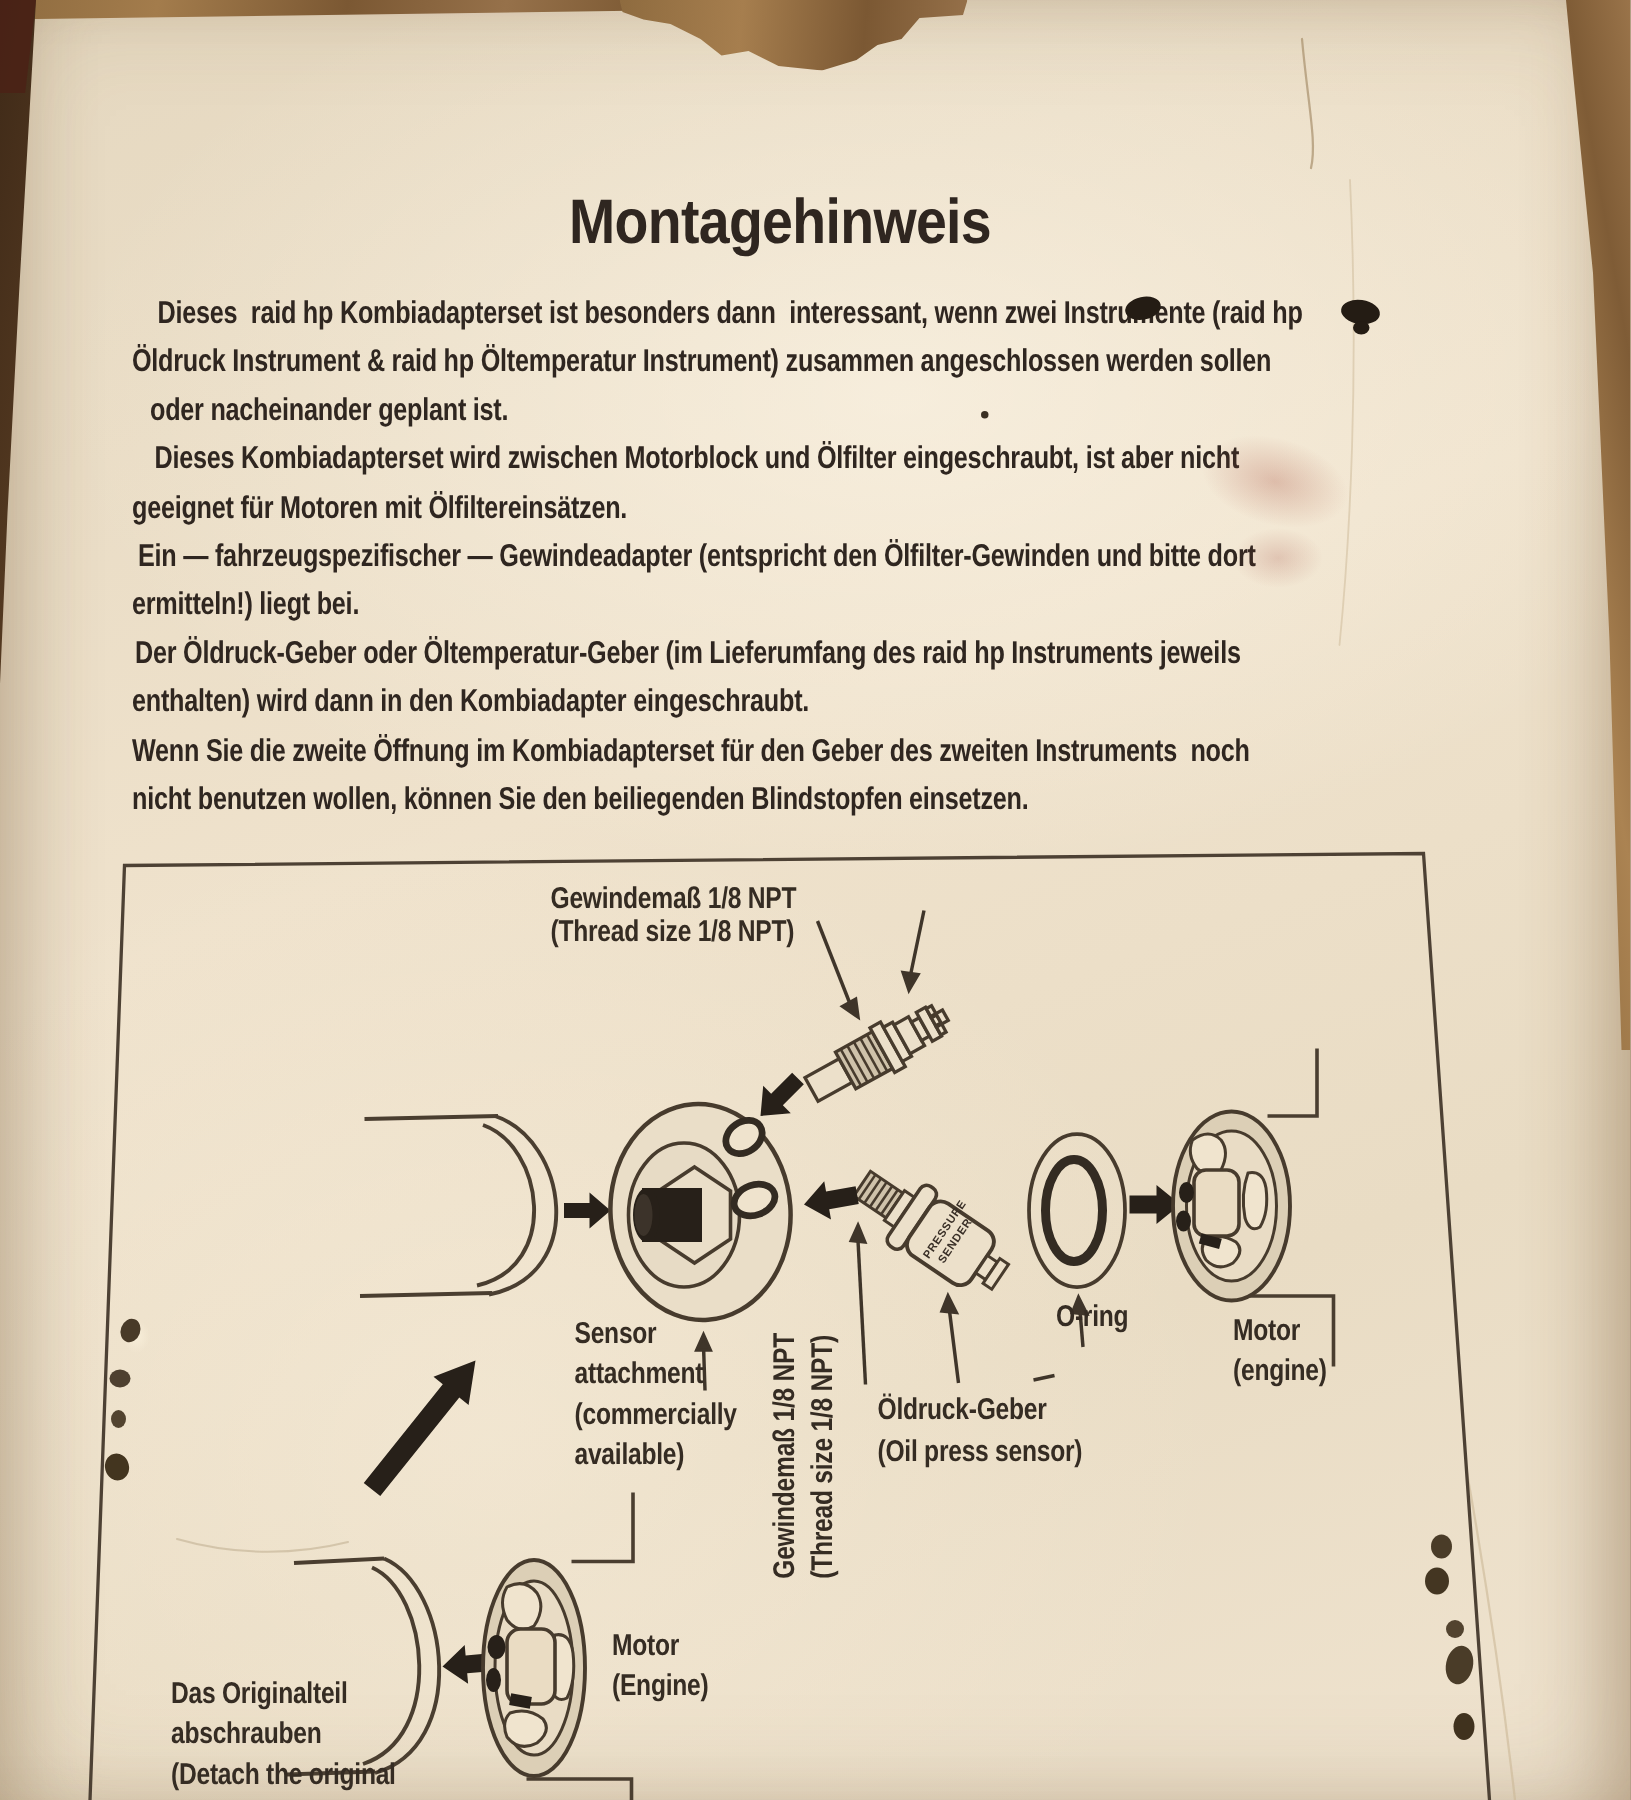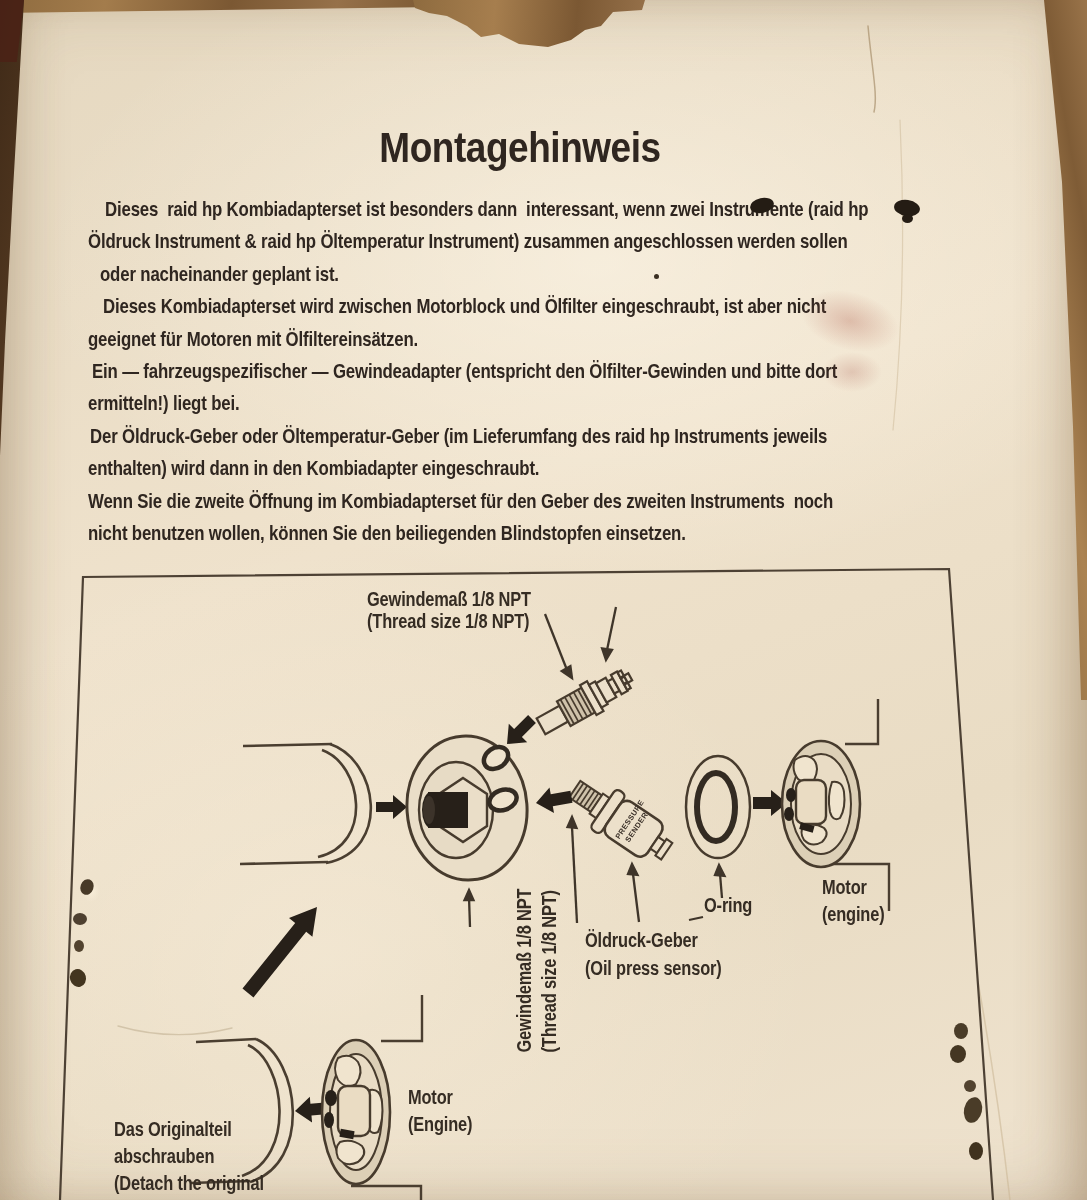--- a/index.html
+++ b/index.html
@@ -252,29 +252,35 @@
     <div class="bline i2">Der Öldruck-Geber oder Öltemperatur-Geber (im Lieferumfang des raid hp Instruments jeweils</div>
     <div class="bline">enthalten) wird dann in den Kombiadapter eingeschraubt.</div>
     <div class="bline">Wenn Sie die zweite Öffnung im Kombiadapterset für den Geber des zweiten Instruments  noch</div>
     <div class="bline">nicht benutzen wollen, können Sie den beiliegenden Blindstopfen einsetzen.</div>
   </div>
 
   <div class="dlabel lh23" style="left:367px;top:588px">
     <div class="dline">Gewindemaß 1/8 NPT</div>
     <div class="dline">(Thread size 1/8 NPT)</div>
   </div>
+  <div class="dlabel lh27" style="left:383px;top:876px">
+    <div class="dline">Sensor</div>
+    <div class="dline">attachment</div>
+    <div class="dline">(commercially</div>
+    <div class="dline">available)</div>
+  </div>
   <div class="dlabel vwrap">
     <div class="dline">Gewindemaß 1/8 NPT</div>
     <div class="dline">(Thread size 1/8 NPT)</div>
   </div>
   <div class="dlabel lh28" style="left:585px;top:926px">
     <div class="dline">Öldruck-Geber</div>
     <div class="dline">(Oil press sensor)</div>
   </div>
-  <div class="dlabel" style="left:704px;top:892px">
+  <div class="dlabel" style="left:704px;top:865px">
     <div class="dline">O-ring</div>
   </div>
   <div class="dlabel lh27" style="left:822px;top:874px">
     <div class="dline">Motor</div>
     <div class="dline">(engine)</div>
   </div>
   <div class="dlabel lh27" style="left:114px;top:1116px">
     <div class="dline">Das Originalteil</div>
     <div class="dline">abschrauben</div>
     <div class="dline">(Detach the original</div>

